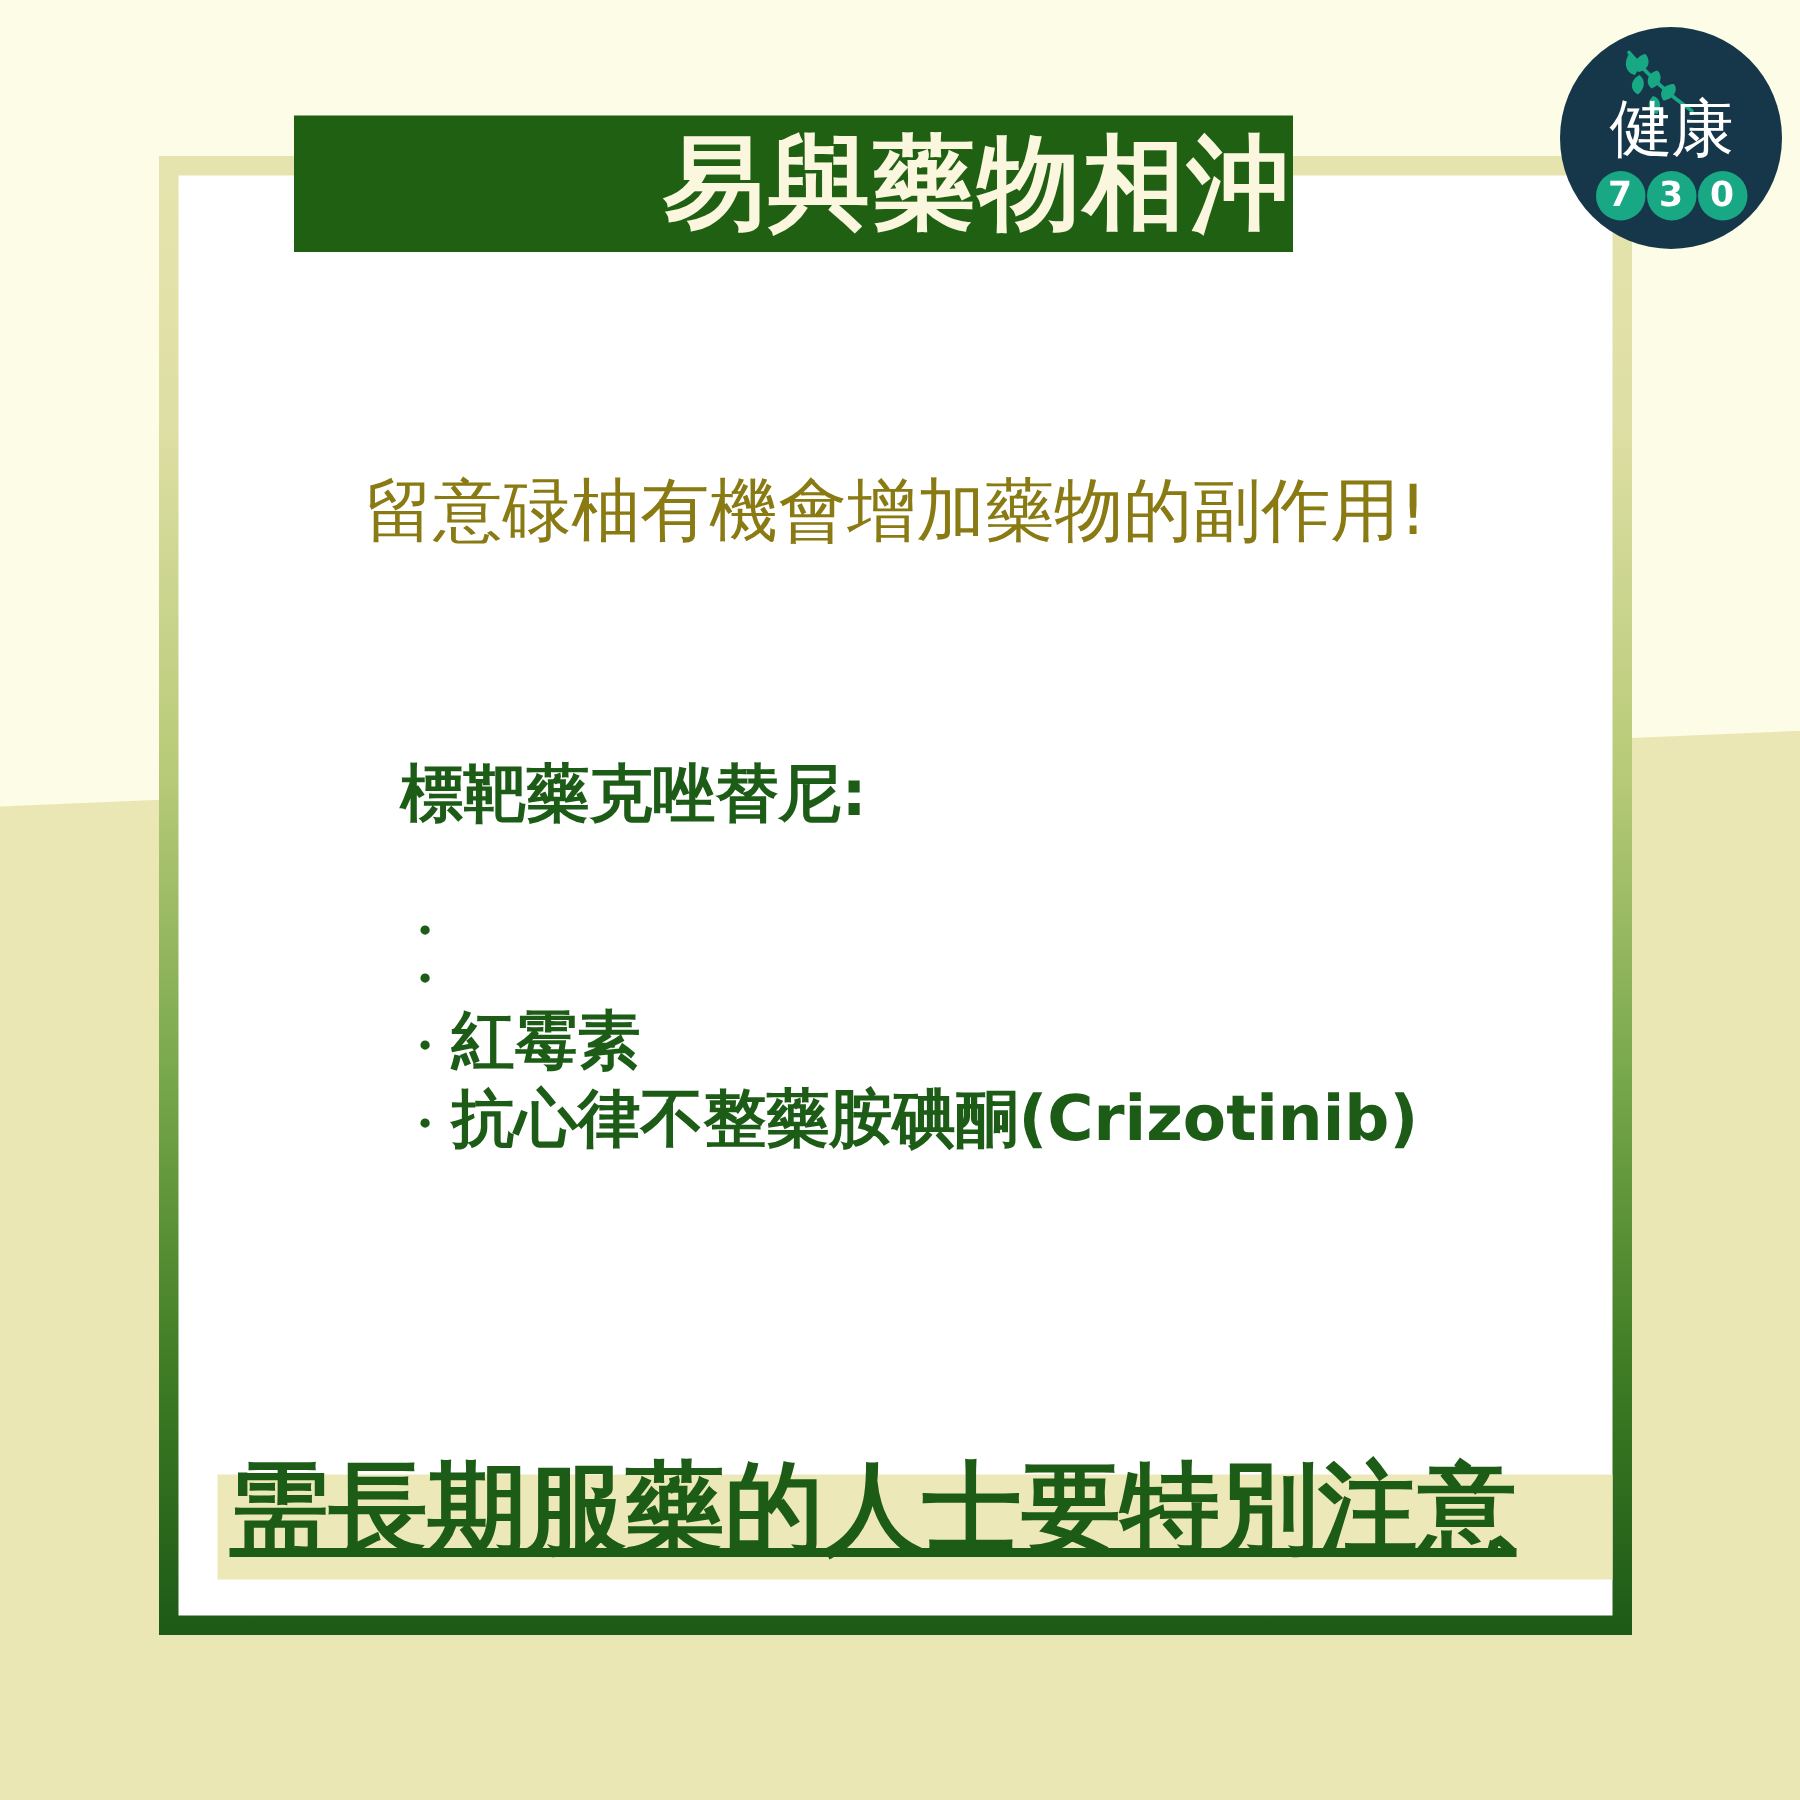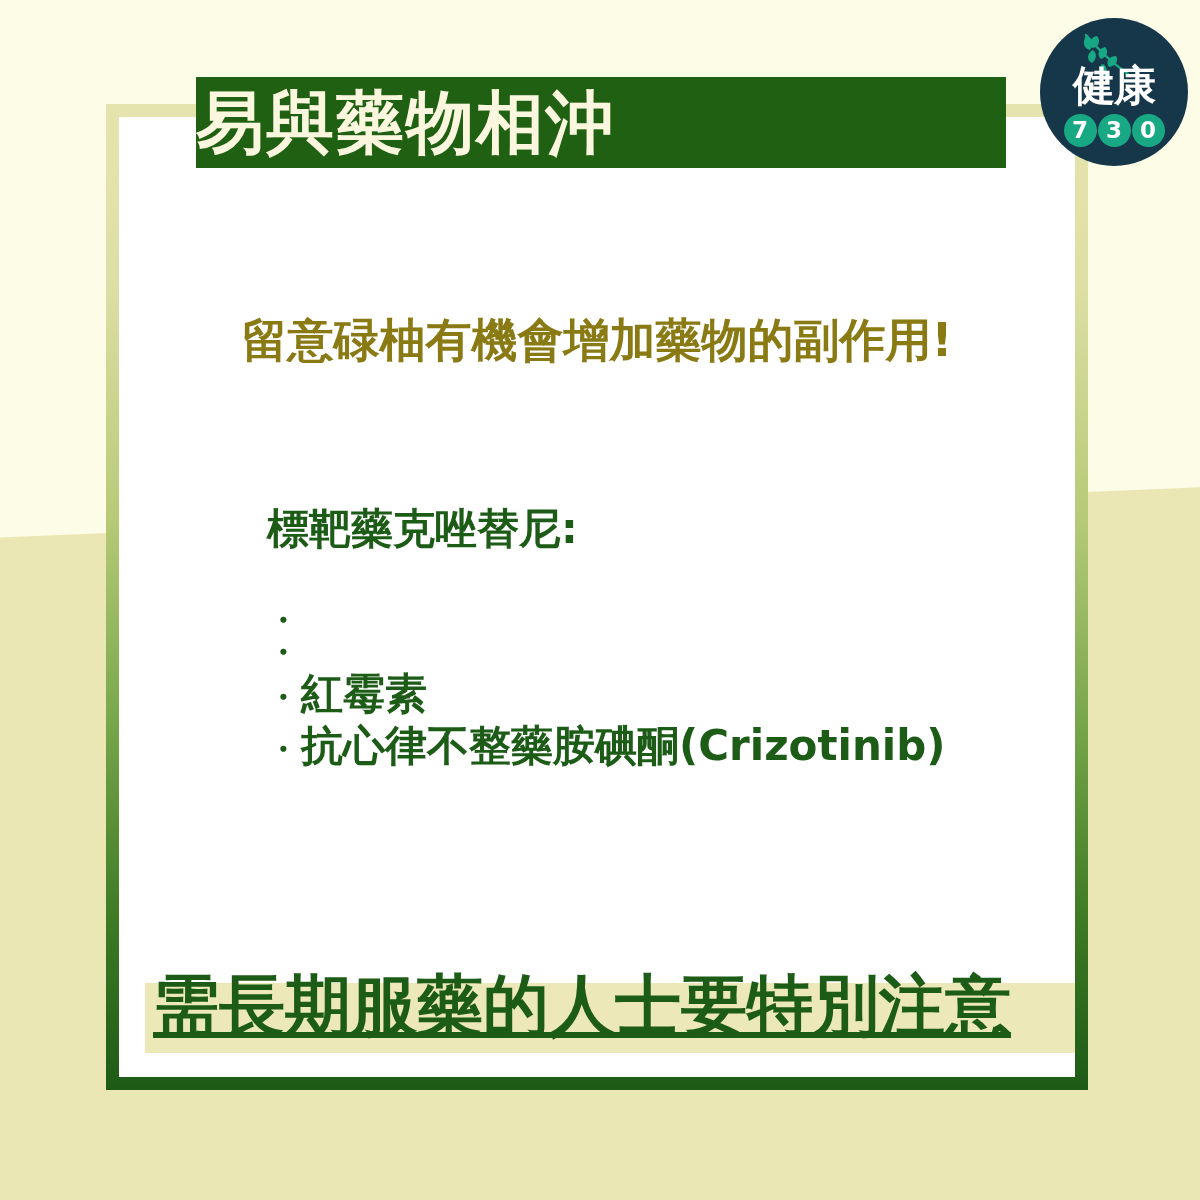--- a/index.html
+++ b/index.html
@@ -55,46 +55,46 @@
     width: 100%;
     height: 100%;
     background: #ffffff;
   }
 
   
   .banner {
     position: absolute;
     left: 196px;
     top: 77px;
-    width: 810px;
+    width: 666px;
     height: 91px;
     background: #1f6012;
     display: flex;
     align-items: center;
-    justify-content: flex-start;
+    justify-content: flex-end;
   }
   .banner-title {
     color: #fbf7df;
     font-size: 68px;
     font-weight: bold;
     letter-spacing: 2px;
     line-height: 1;
     white-space: nowrap;
   }
 
   
   .subtitle {
     position: absolute;
     left: 0;
     right: 0;
     top: 196px;
     text-align: center;
     color: #8a7a13;
     font-size: 46px;
-    font-weight: bold;
+    font-weight: normal;
     line-height: 1.2;
     white-space: nowrap;
   }
 
   
   .body-wrap {
     position: absolute;
     left: 148px;
     top: 386px;
     right: 120px;
@@ -179,21 +179,21 @@
     height: 52px;
   }
   .logo-word {
     position: absolute;
     left: 0;
     right: 0;
     top: 47px;
     text-align: center;
     color: #ffffff;
     font-size: 42px;
-    font-weight: bold;
+    font-weight: normal;
     line-height: 1;
     letter-spacing: -1px;
     white-space: nowrap;
   }
   .logo-digits {
     position: absolute;
     left: 0;
     right: 0;
     top: 96px;
     display: flex;

